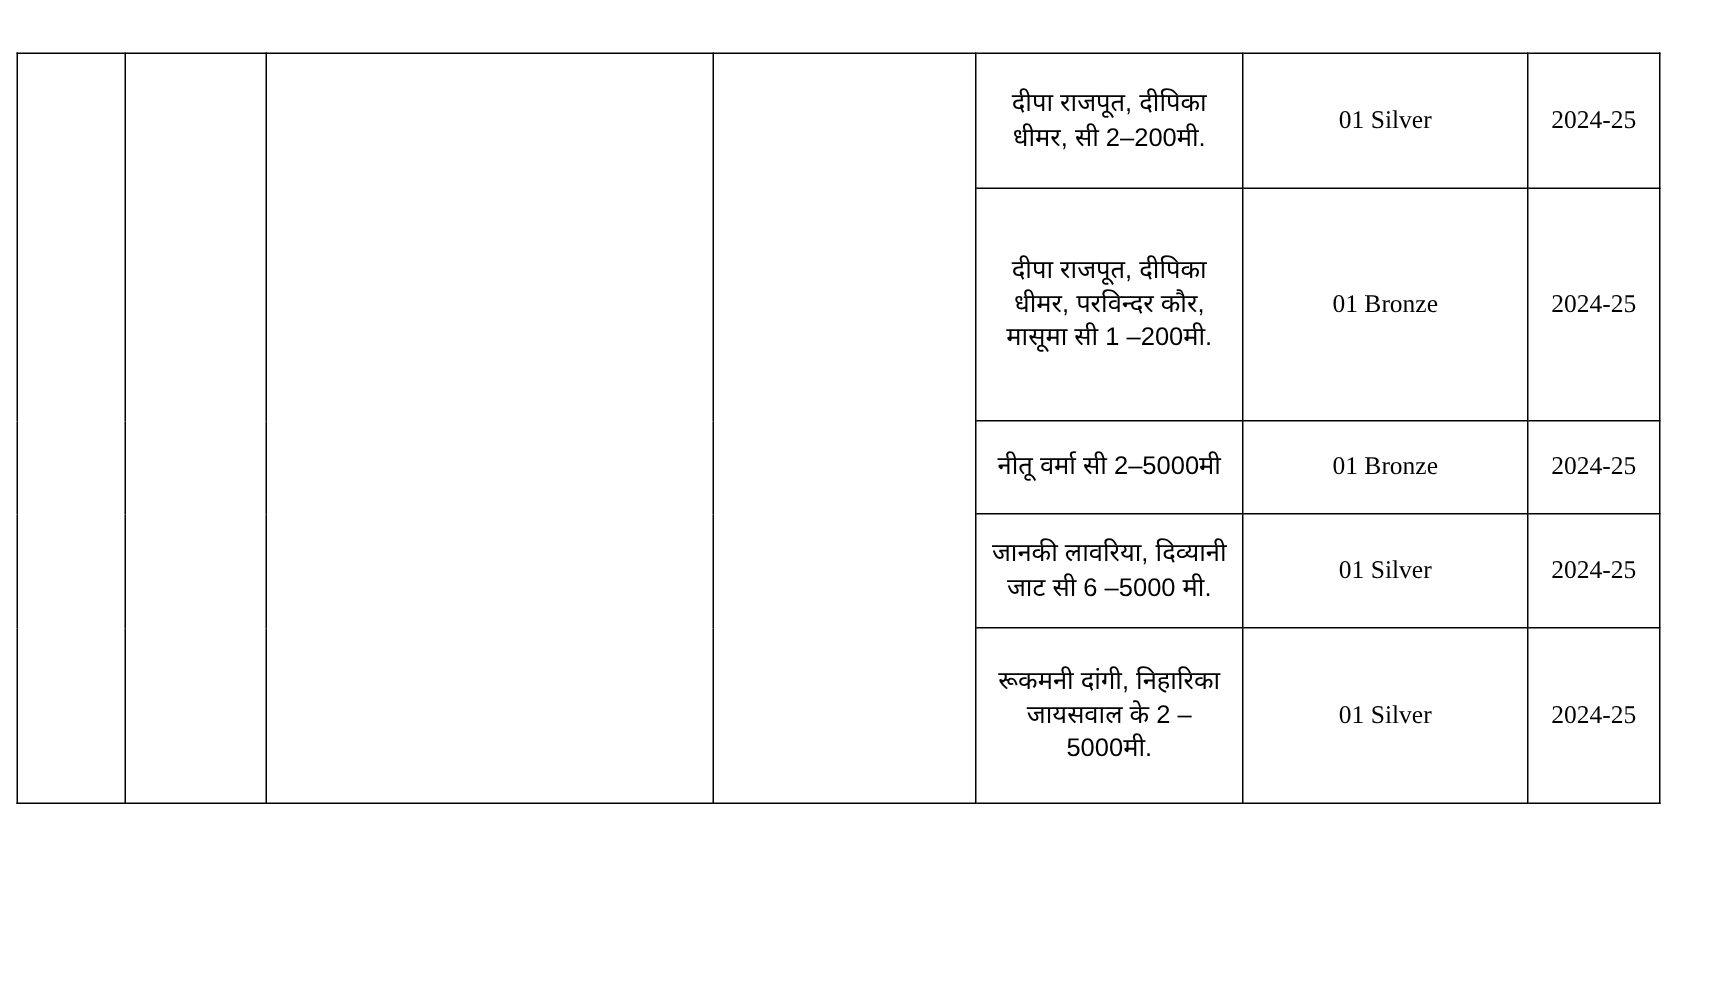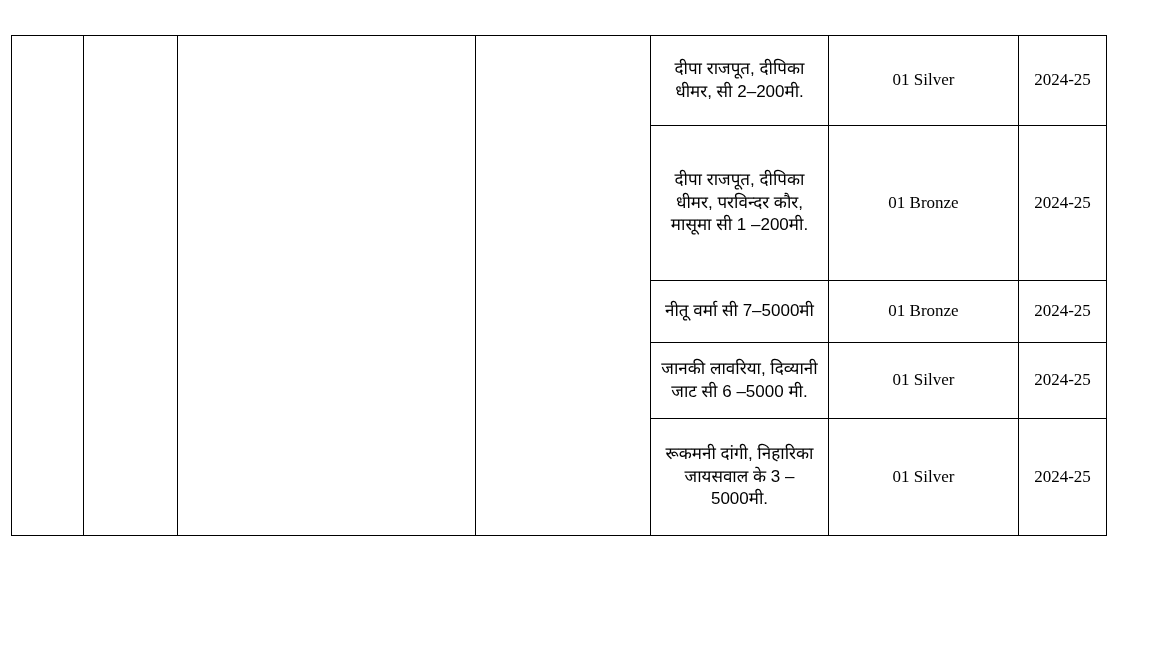--- a/index.html
+++ b/index.html
@@ -104,30 +104,30 @@
         <td class="players-cell">दीपा राजपूत, दीपिका धीमर, सी  2–200मी.</td>
         <td class="medal-cell">01 Silver</td>
         <td class="year-cell">2024-25</td>
       </tr>
       <tr class="r2">
         <td class="players-cell">दीपा राजपूत, दीपिका धीमर, परविन्दर कौर, मासूमा सी 1 –200मी.</td>
         <td class="medal-cell">01 Bronze</td>
         <td class="year-cell">2024-25</td>
       </tr>
       <tr class="r3">
-        <td class="players-cell">नीतू वर्मा सी 7–5000मी</td>
+        <td class="players-cell">नीतू वर्मा सी 2–5000मी</td>
         <td class="medal-cell">01 Bronze</td>
         <td class="year-cell">2024-25</td>
       </tr>
       <tr class="r4">
         <td class="players-cell">जानकी लावरिया, दिव्यानी जाट सी 6 –5000 मी.</td>
         <td class="medal-cell">01 Silver</td>
         <td class="year-cell">2024-25</td>
       </tr>
       <tr class="r5">
-        <td class="players-cell">रूकमनी दांगी, निहारिका जायसवाल के 3 –5000मी.</td>
+        <td class="players-cell">रूकमनी दांगी, निहारिका जायसवाल के 2 –5000मी.</td>
         <td class="medal-cell">01 Silver</td>
         <td class="year-cell">2024-25</td>
       </tr>
     </tbody>
   </table>
 
 </div>
 
 </body></html>

